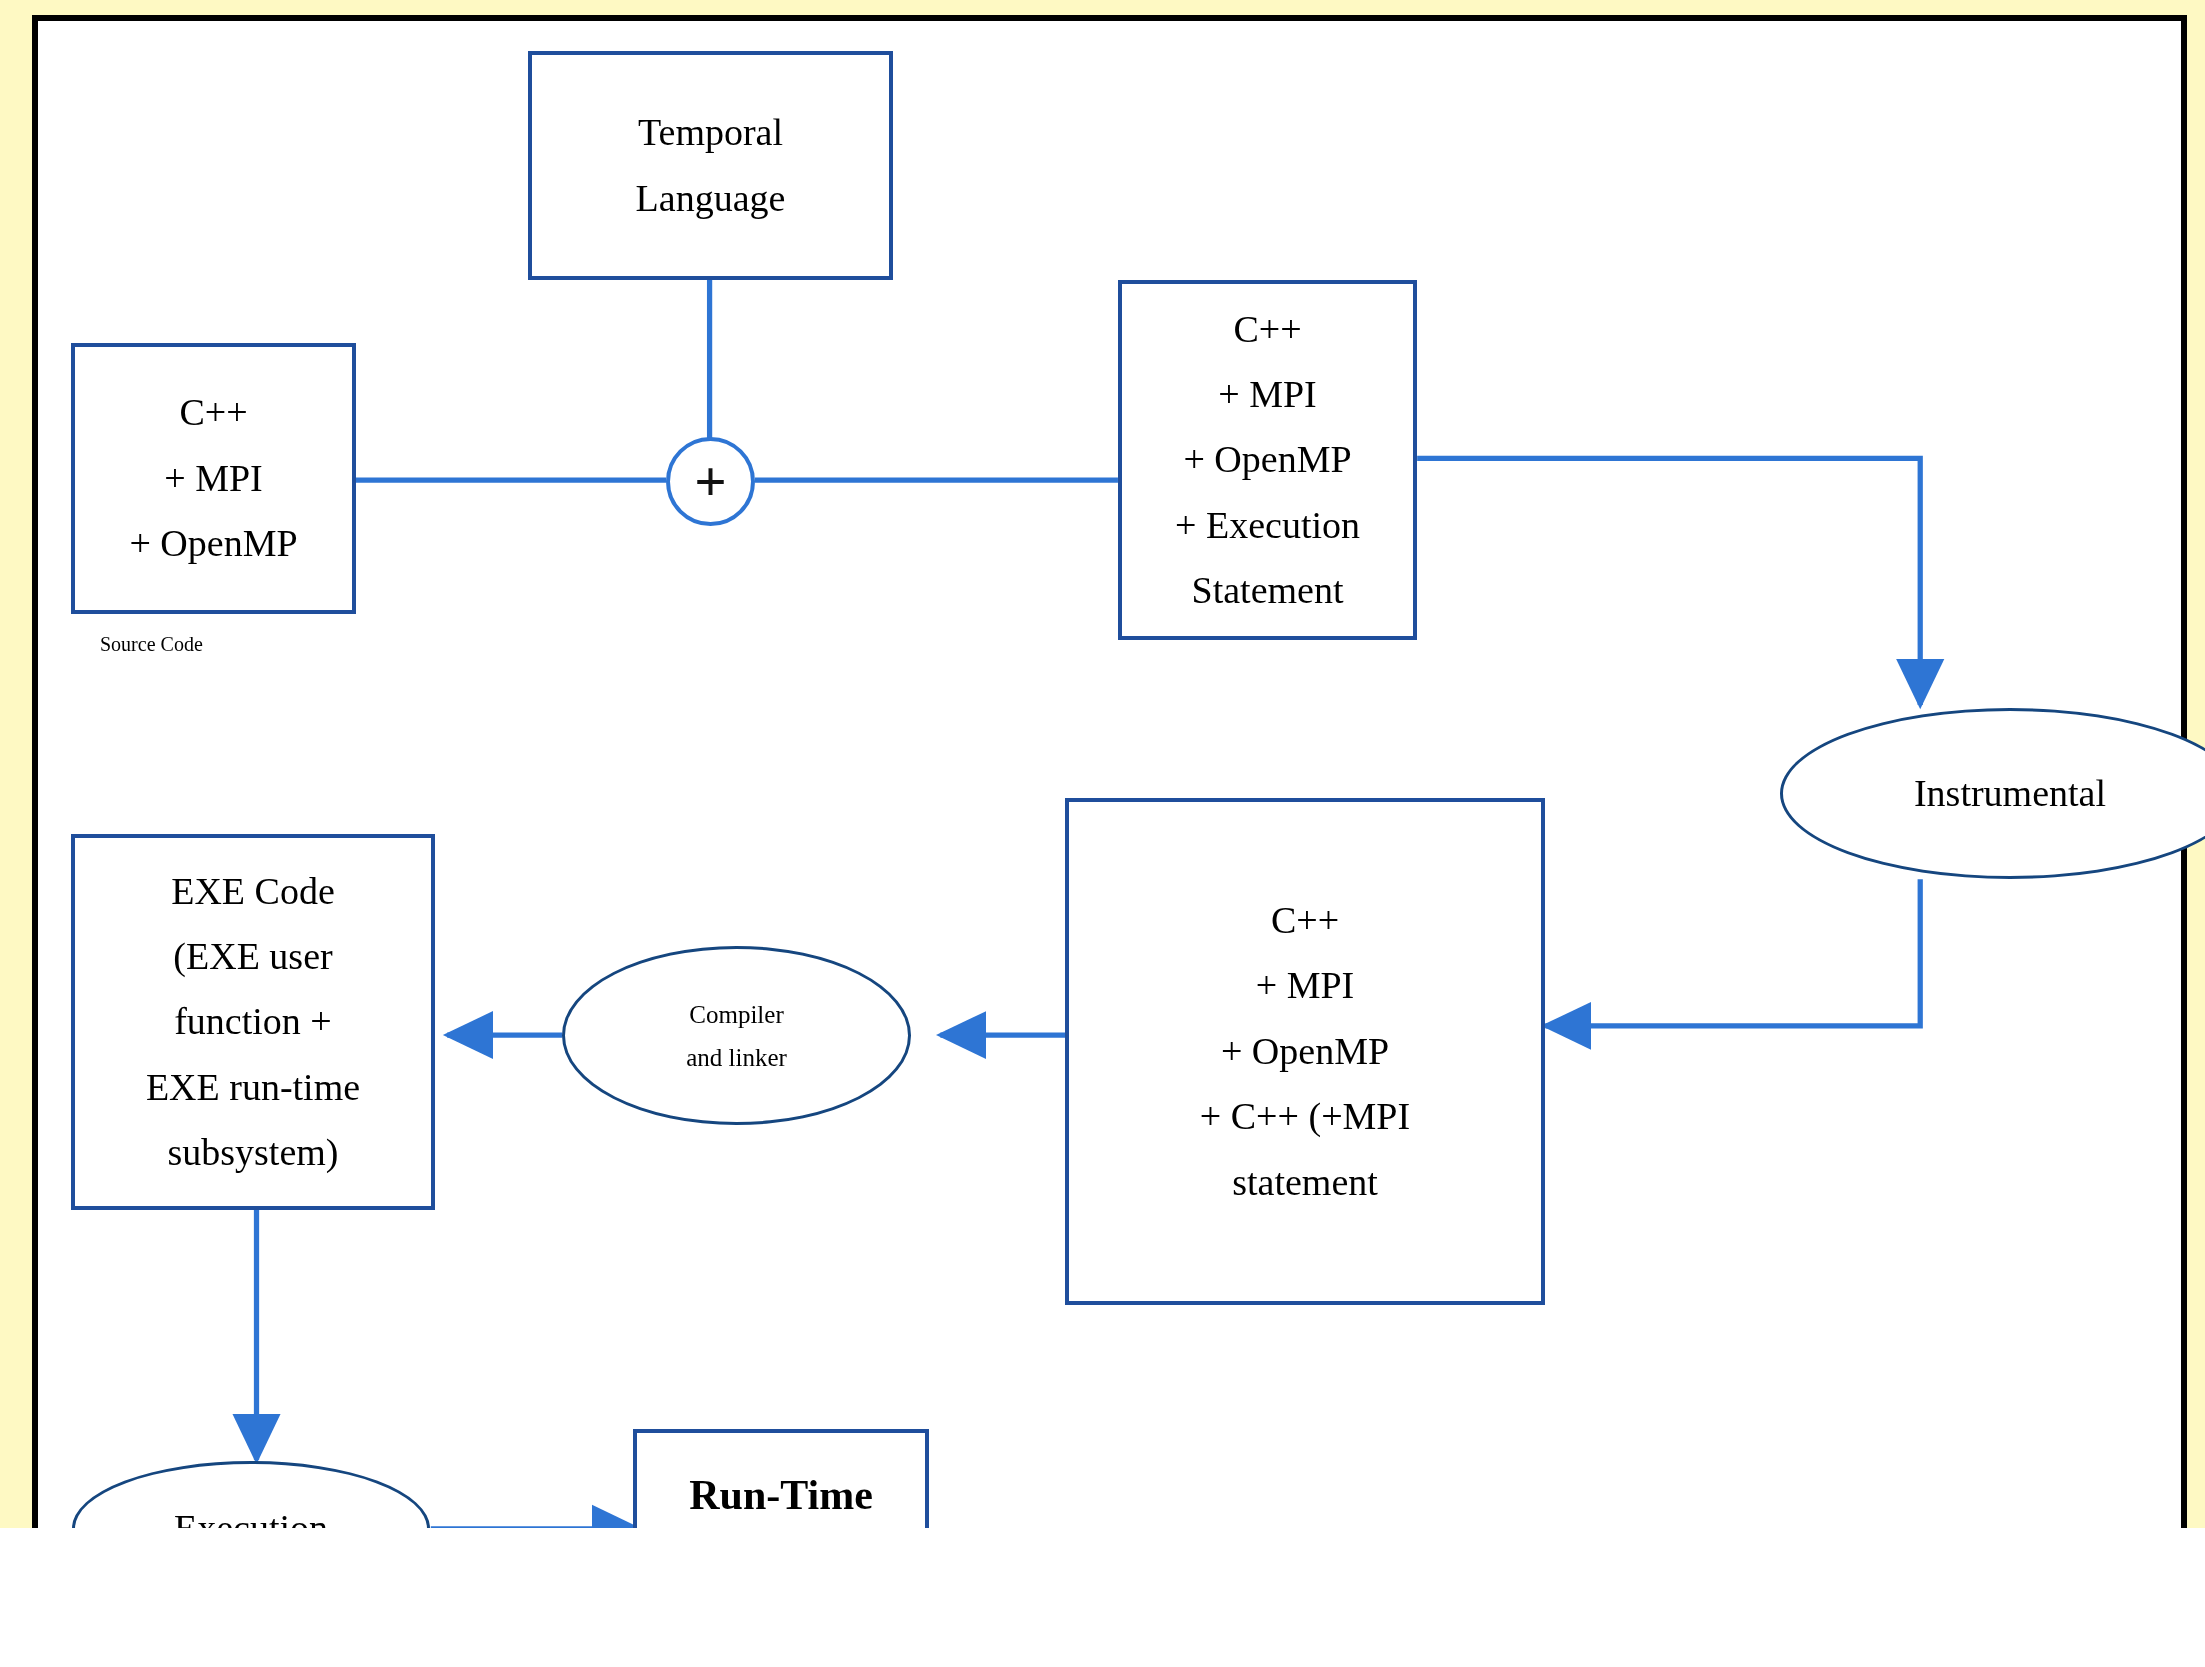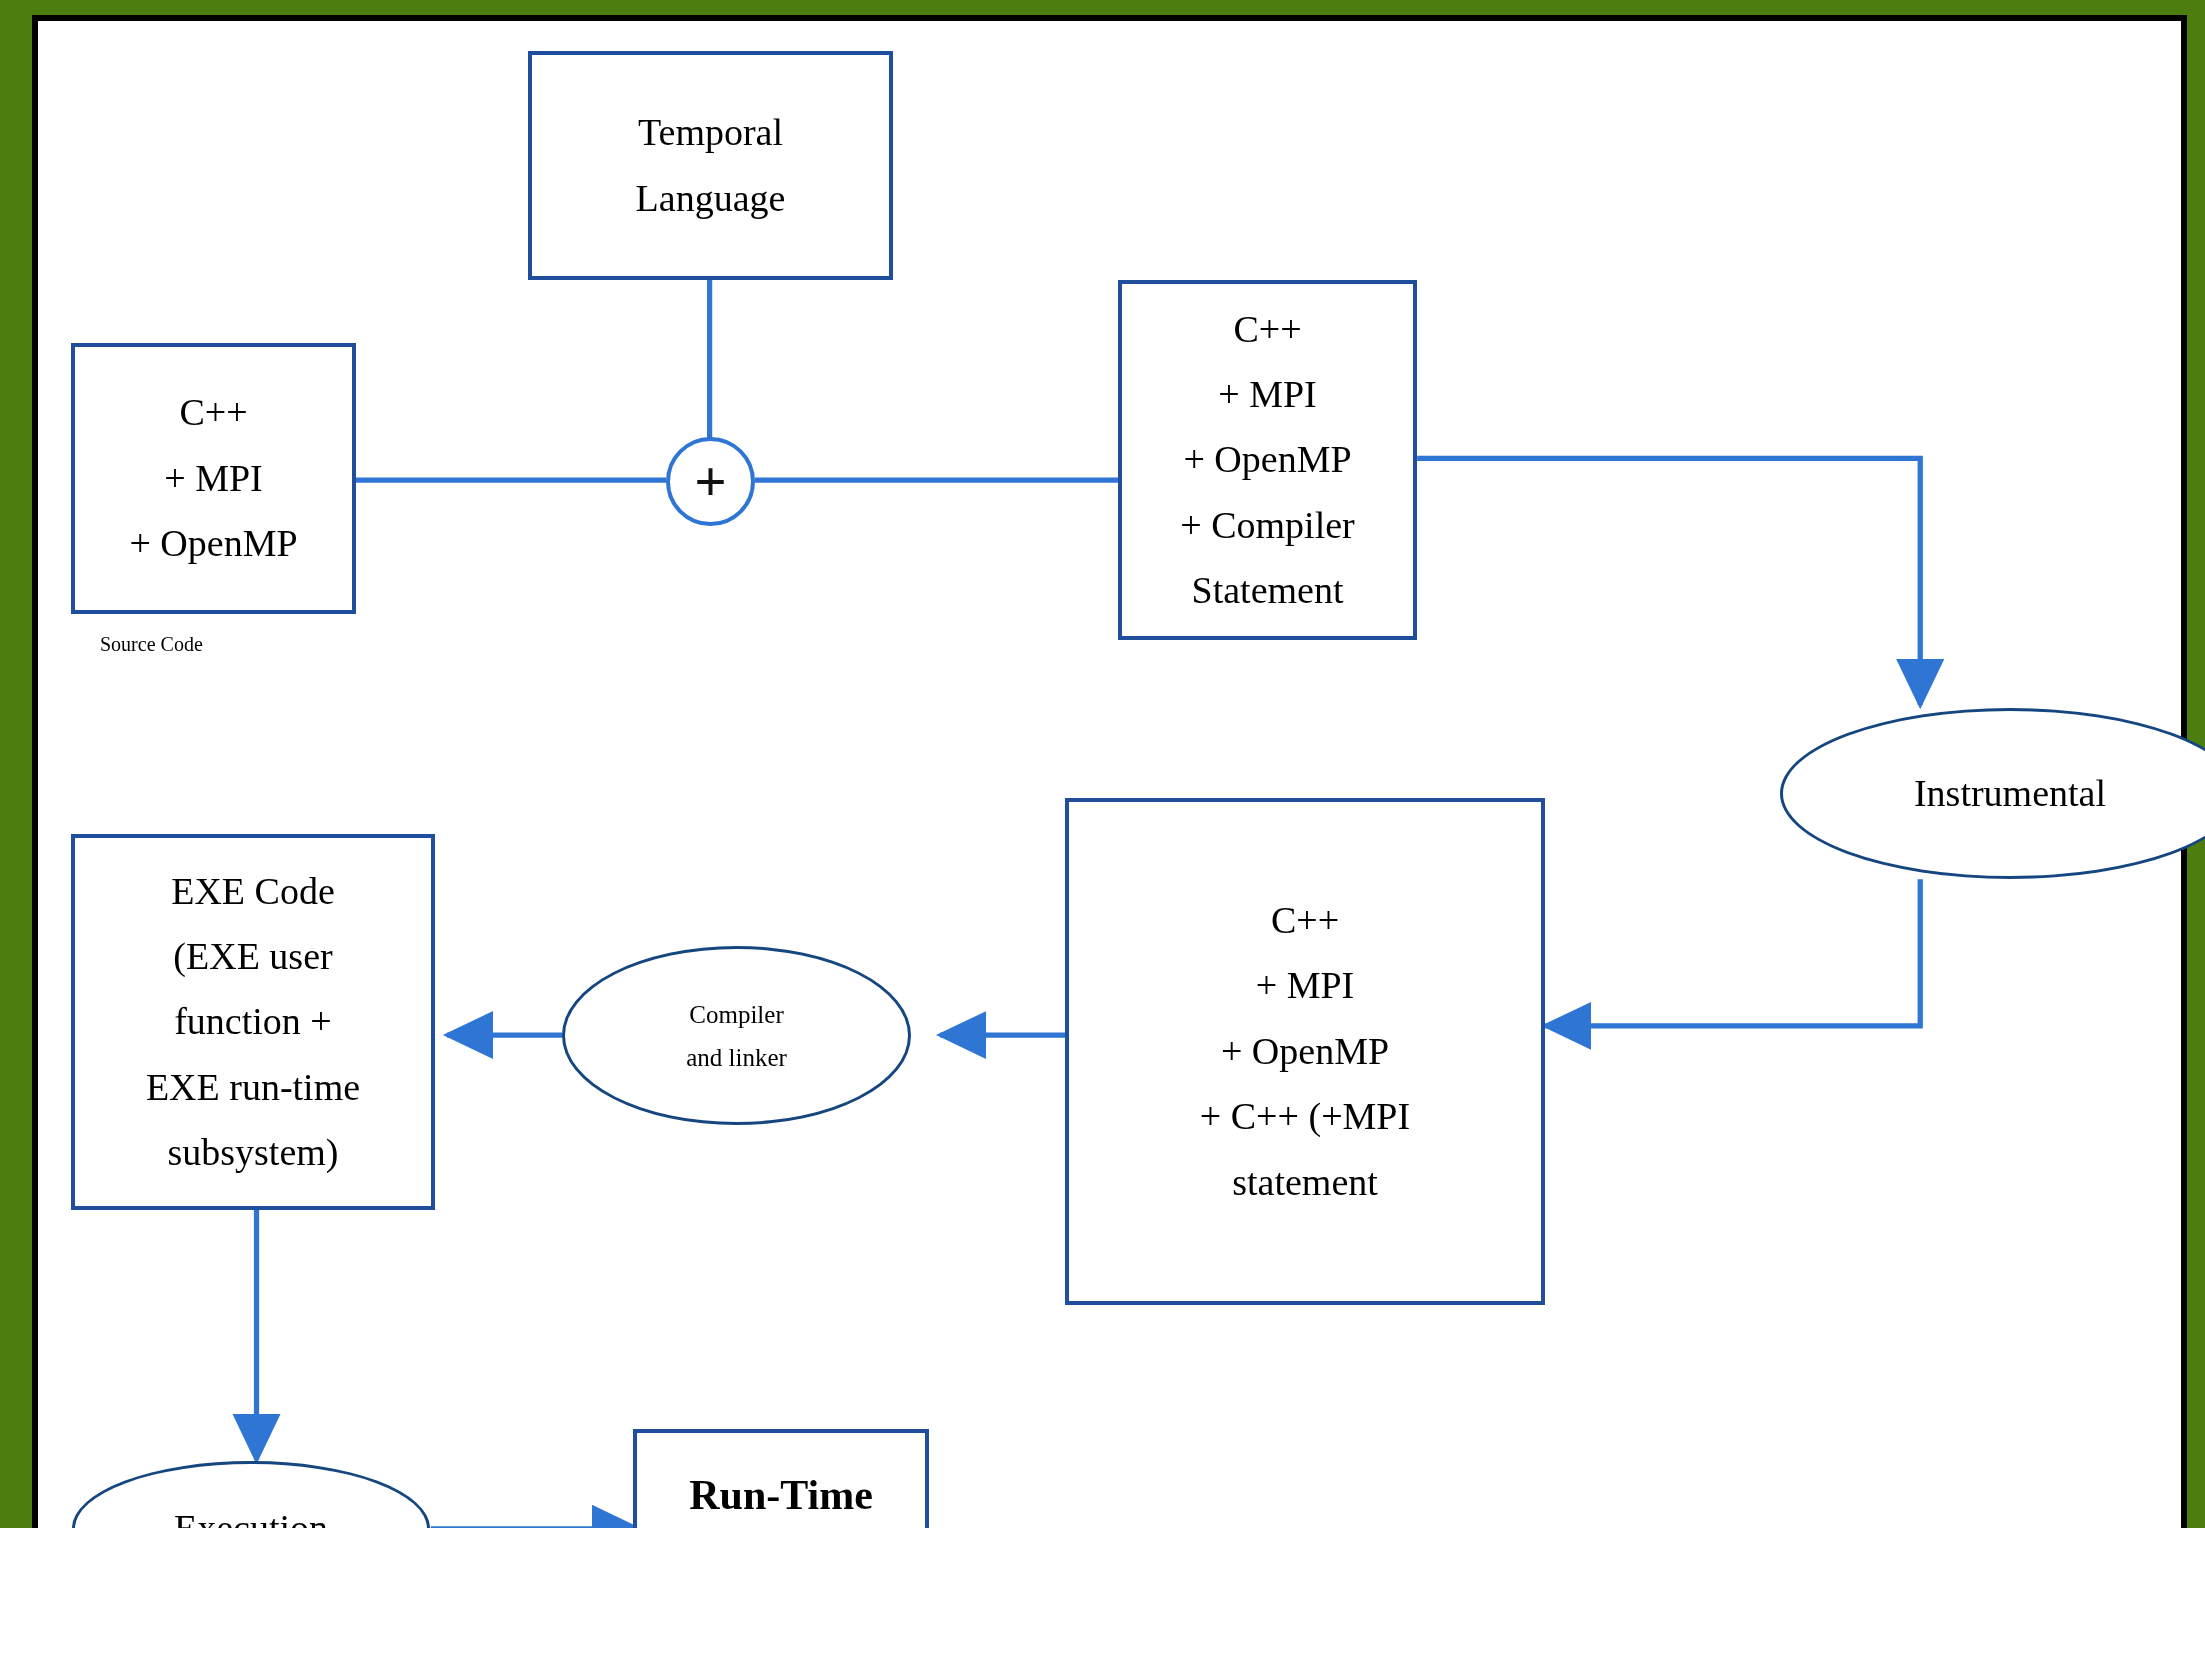--- a/index.html
+++ b/index.html
@@ -4,21 +4,21 @@
 <style>
   html, body {
     margin: 0;
     padding: 0;
     background: #ffffff;
   }
   #stage {
     position: relative;
     width: 2205px;
     height: 1528px;
-    background: #4d7c0f;
+    background: #fef9c3;
     font-family: "Liberation Serif", "DejaVu Serif", serif;
     overflow: hidden;
   }
   
   #outer-frame {
     position: absolute;
     left: 32px;
     top: 14.5px;
     width: 2155px;
     height: 1630px;
@@ -122,21 +122,21 @@
     <span class="line">+ OpenMP</span>
   </div>
   <div class="caption" id="caption-source-code" style="left:100px; top:633px; font-size:20px;">Source Code</div>
 
   <div id="plus-junction" style="left:666px; top:437px; width:89px; height:89px; font-size:57px;">+</div>
 
   <div class="node rect-node" id="node-assertion" style="left:1118px; top:280px; width:299px; height:360px; font-size:38px;">
     <span class="line">C++</span>
     <span class="line">+ MPI</span>
     <span class="line">+ OpenMP</span>
-    <span class="line">+ Compiler</span>
+    <span class="line">+ Execution</span>
     <span class="line">Statement</span>
   </div>
 
   <div class="node ellipse-node" id="node-instrumental" style="left:1780px; top:708px; width:460px; height:171px; font-size:38px;">
     <span class="line">Instrumental</span>
   </div>
 
   <div class="node rect-node" id="node-equivalent" style="left:1065px; top:798px; width:480px; height:507px; font-size:38px;">
     <span class="line">C++</span>
     <span class="line">+ MPI</span>

